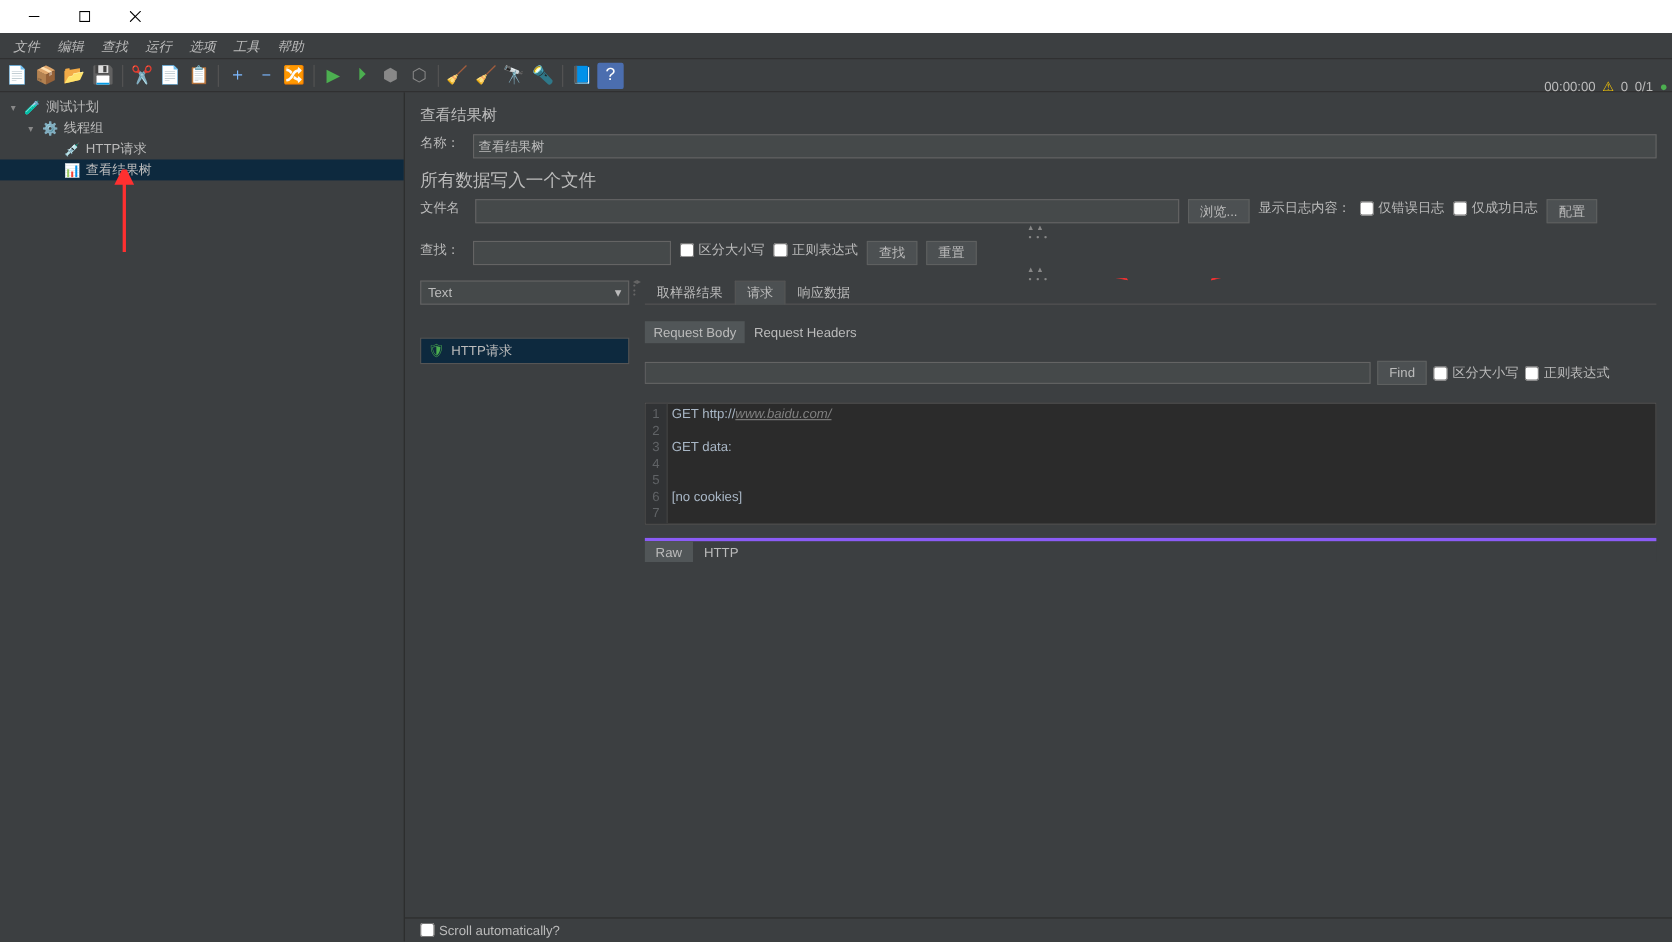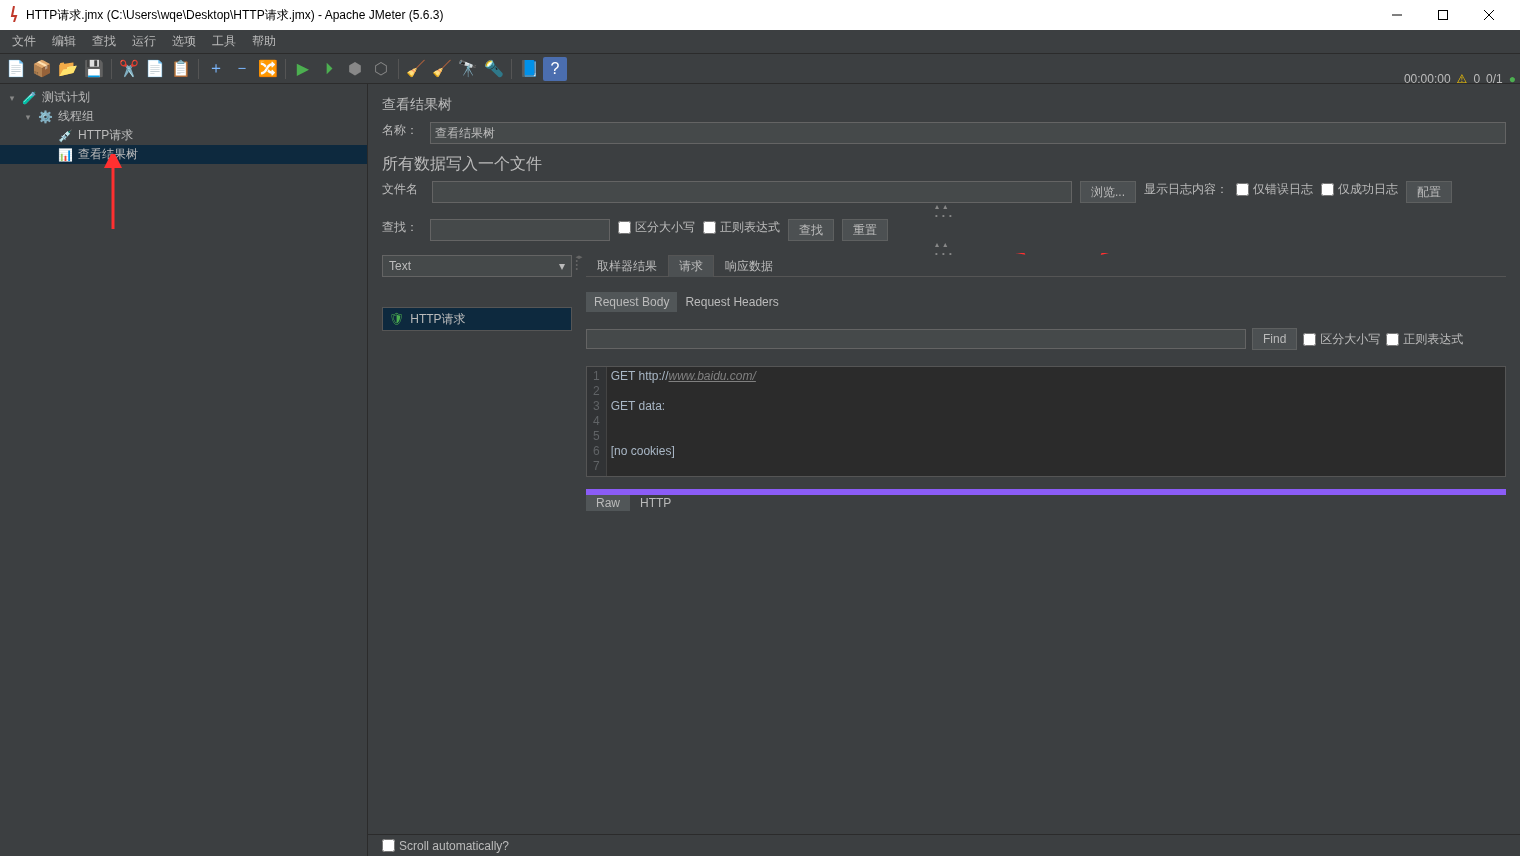--- a/index.html
+++ b/index.html
@@ -6,21 +6,21 @@
 body { background:#3c3f41; color:#bbbbbb; width:1520px; height:856px; overflow:hidden; position:relative; }
 
 
 .titlebar { height:30px; background:#ffffff; color:#000; display:flex; align-items:center; padding:0 8px; justify-content:space-between; }
 .titlebar-left { display:flex; align-items:center; gap:6px; }
 .titlebar-icon { color:#c0392b; font-size:14px; }
 .window-controls { display:flex; gap:0; }
 .window-btn { width:46px; height:30px; display:flex; align-items:center; justify-content:center; cursor:pointer; }
 
 
-.menubar { height:24px; background:#3c3f41; display:flex; align-items:center; padding:0 4px; border-bottom:1px solid #2b2b2b; }
+.menubar { height:24px; background:#3c3f41; display:flex; align-items:flex-end; padding:0 4px; border-bottom:1px solid #2b2b2b;font-style:italic; }
 .menubar-item { padding:2px 8px; color:#bbbbbb; cursor:pointer; }
 
 
 .toolbar { height:30px; background:#3c3f41; display:flex; align-items:center; padding:2px 4px; border-bottom:1px solid #2b2b2b; justify-content:space-between; }
 .toolbar-left { display:flex; align-items:center; gap:2px; }
 .toolbar-btn { width:24px; height:24px; display:flex; align-items:center; justify-content:center; cursor:pointer; border-radius:2px; font-size:16px; }
 .toolbar-sep { width:1px; height:20px; background:#555; margin:0 3px; }
 .toolbar-right { display:flex; align-items:center; gap:6px; color:#bbbbbb;margin-top:20px; }
 .warn-tri { color:#ffcc00; }
 
@@ -70,39 +70,31 @@
 .subtab { padding:0 8px; display:flex; align-items:center; cursor:pointer; color:#bbbbbb; }
 .subtab.active { background:#515658; }
 .find-row { display:flex; gap:6px; align-items:center; padding:4px 0; }
 .find-input { flex:1; height:20px; background:#45494a; border:1px solid #646464; color:#bbb; padding:0 4px; max-width:660px; }
 
 .code-area { flex:1; display:flex; border:1px solid #555; background:#2b2b2b; overflow:hidden; font-family:"Consolas","Courier New",monospace; }
 .gutter { background:#313335; color:#606366; padding:2px 6px; text-align:right; font-size:12px; line-height:15px; user-select:none; border-right:1px solid #444; }
 .code { padding:2px 4px; font-size:12px; line-height:15px; white-space:pre; color:#a9b7c6; }
 .code .url { color:#808080; font-style:italic; text-decoration:underline; }
 
-.bottom-tabs { display:flex; height:22px; border-top:6px solid #8b5cf6; background:#3c3f41; }
+.bottom-tabs { display:flex; height:22px; border-top:3px solid #8b5cf6; background:#3c3f41; }
 .btab { padding:0 10px; display:flex; align-items:center; cursor:pointer; color:#bbbbbb; }
 .btab.active { background:#515658; }
 
 .scroll-auto-row { display:flex; align-items:center; gap:6px; padding:2px 14px; height:22px; border-top:1px solid #2b2b2b; }
 .arrow-svg { position:absolute; pointer-events:none; }
 </style>
 </head>
 <body>
 
 <div class="titlebar">
-  <div class="titlebar-left">
-    <span class="titlebar-icon">
-      <svg width="12" height="16" viewBox="0 0 12 16">
-          <path d="M6 0 L4 10 L8 10 L6 16" stroke="#c0392b" stroke-width="2" fill="none"></path>
-        </svg>
-    </span>
-    <span>HTTP请求.jmx (C:\Users\wqe\Desktop\HTTP请求.jmx) - Apache JMeter (5.6.3)</span>
-  </div>
   <div class="window-controls">
     <div class="window-btn">
         <svg width="10" height="10">
           <line x1="0" y1="5" x2="10" y2="5" stroke="#000"></line>
         </svg>
       </div>
     <div class="window-btn">
         <svg width="10" height="10">
           <rect x="0.5" y="0.5" width="9" height="9" fill="none" stroke="#000"></rect>
         </svg>

